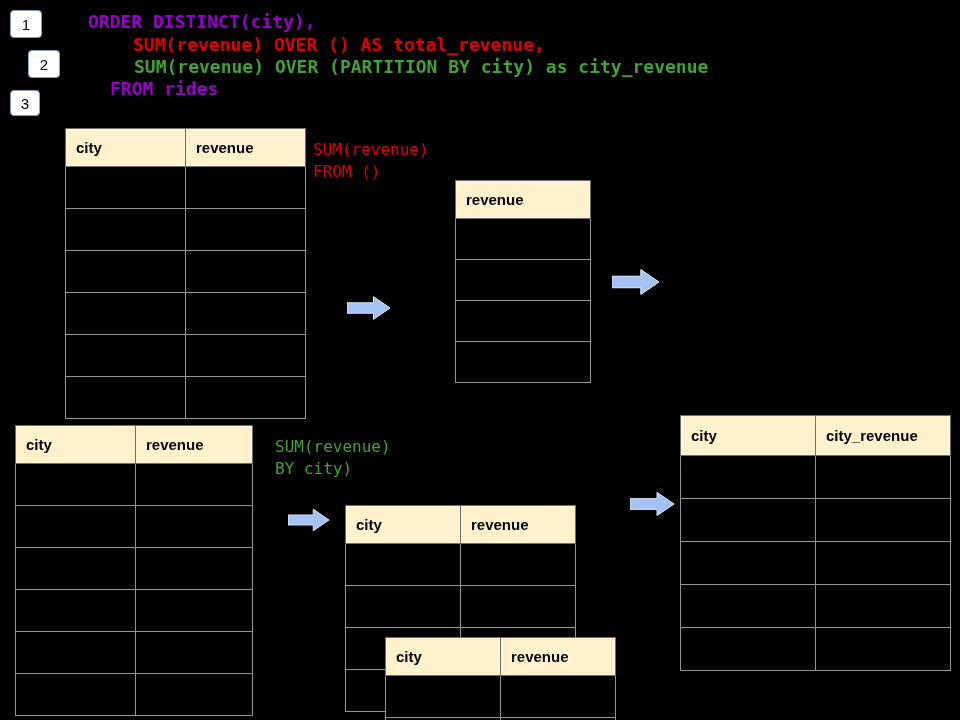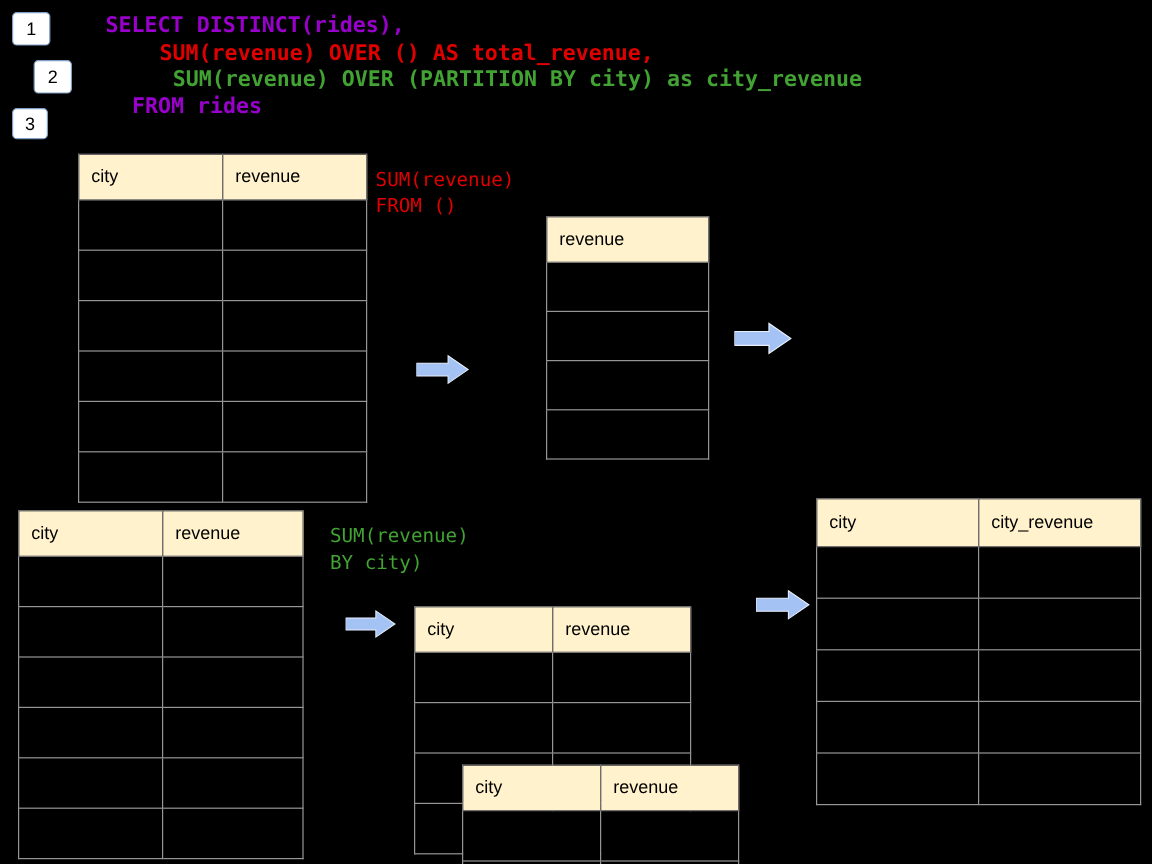--- a/index.html
+++ b/index.html
@@ -25,43 +25,43 @@
     font-family:"DejaVu Sans Mono","Liberation Mono",monospace;
     font-weight:normal;font-size:16px;line-height:22px;white-space:pre;
   }
   .purple{color:var(--purple,#9900cc);}
   .red{color:var(--red,#e00000);}
   .green{color:var(--green,#42a233);}
   table.tbl{position:absolute;border-collapse:collapse;table-layout:fixed;}
   table.tbl th{
     background:var(--table-header-bg,#fff2cc);
     border:1px solid #6f6f6f;
-    color:#000;font-size:15px;font-weight:normal;text-align:left;
+    color:#000;font-size:15px;font-weight:bold;text-align:left;
     padding:0 0 0 10px;height:var(--hh,38px);box-sizing:border-box;
   }
   table.tbl td{
     border:1px solid var(--table-border,#969696);
     height:var(--rh,42px);box-sizing:border-box;background:#000;
     padding:0;
   }
   .arrow{position:absolute;}
   .arrow svg{display:block;}
 </style>
 </head>
 <body>
 
 <div id="canvas">
 
   <div class="badge" style="left:10px;top:10px;width:30px;height:26px;">1</div>
   <div class="badge" style="left:28px;top:50px;width:30px;height:26px;">2</div>
   <div class="badge" style="left:10px;top:90px;width:28px;height:24px;">3</div>
 
-  <div class="code purple abs" style="left:88px;top:11px;">SELECT DISTINCT(rides),</div>
+  <div class="code purple abs" style="left:88px;top:11px;">ORDER DISTINCT(city),</div>
   <div class="code red abs" style="left:133px;top:34px;">SUM(revenue) OVER () AS total_revenue,</div>
-  <div class="code green abs" style="left:144px;top:56px;">SUM(revenue) OVER (PARTITION BY city) as city_revenue</div>
+  <div class="code green abs" style="left:134px;top:56px;">SUM(revenue) OVER (PARTITION BY city) as city_revenue</div>
   <div class="code purple abs" style="left:110px;top:78px;">FROM rides</div>
 
 
   <table class="tbl" style="left:65px;top:128px;--hh:38px;--rh:42px;">
     <thead>
       <tr>
         <th style="width:120px;">city</th>
         <th style="width:120px;">revenue</th>
       </tr>
     </thead>

